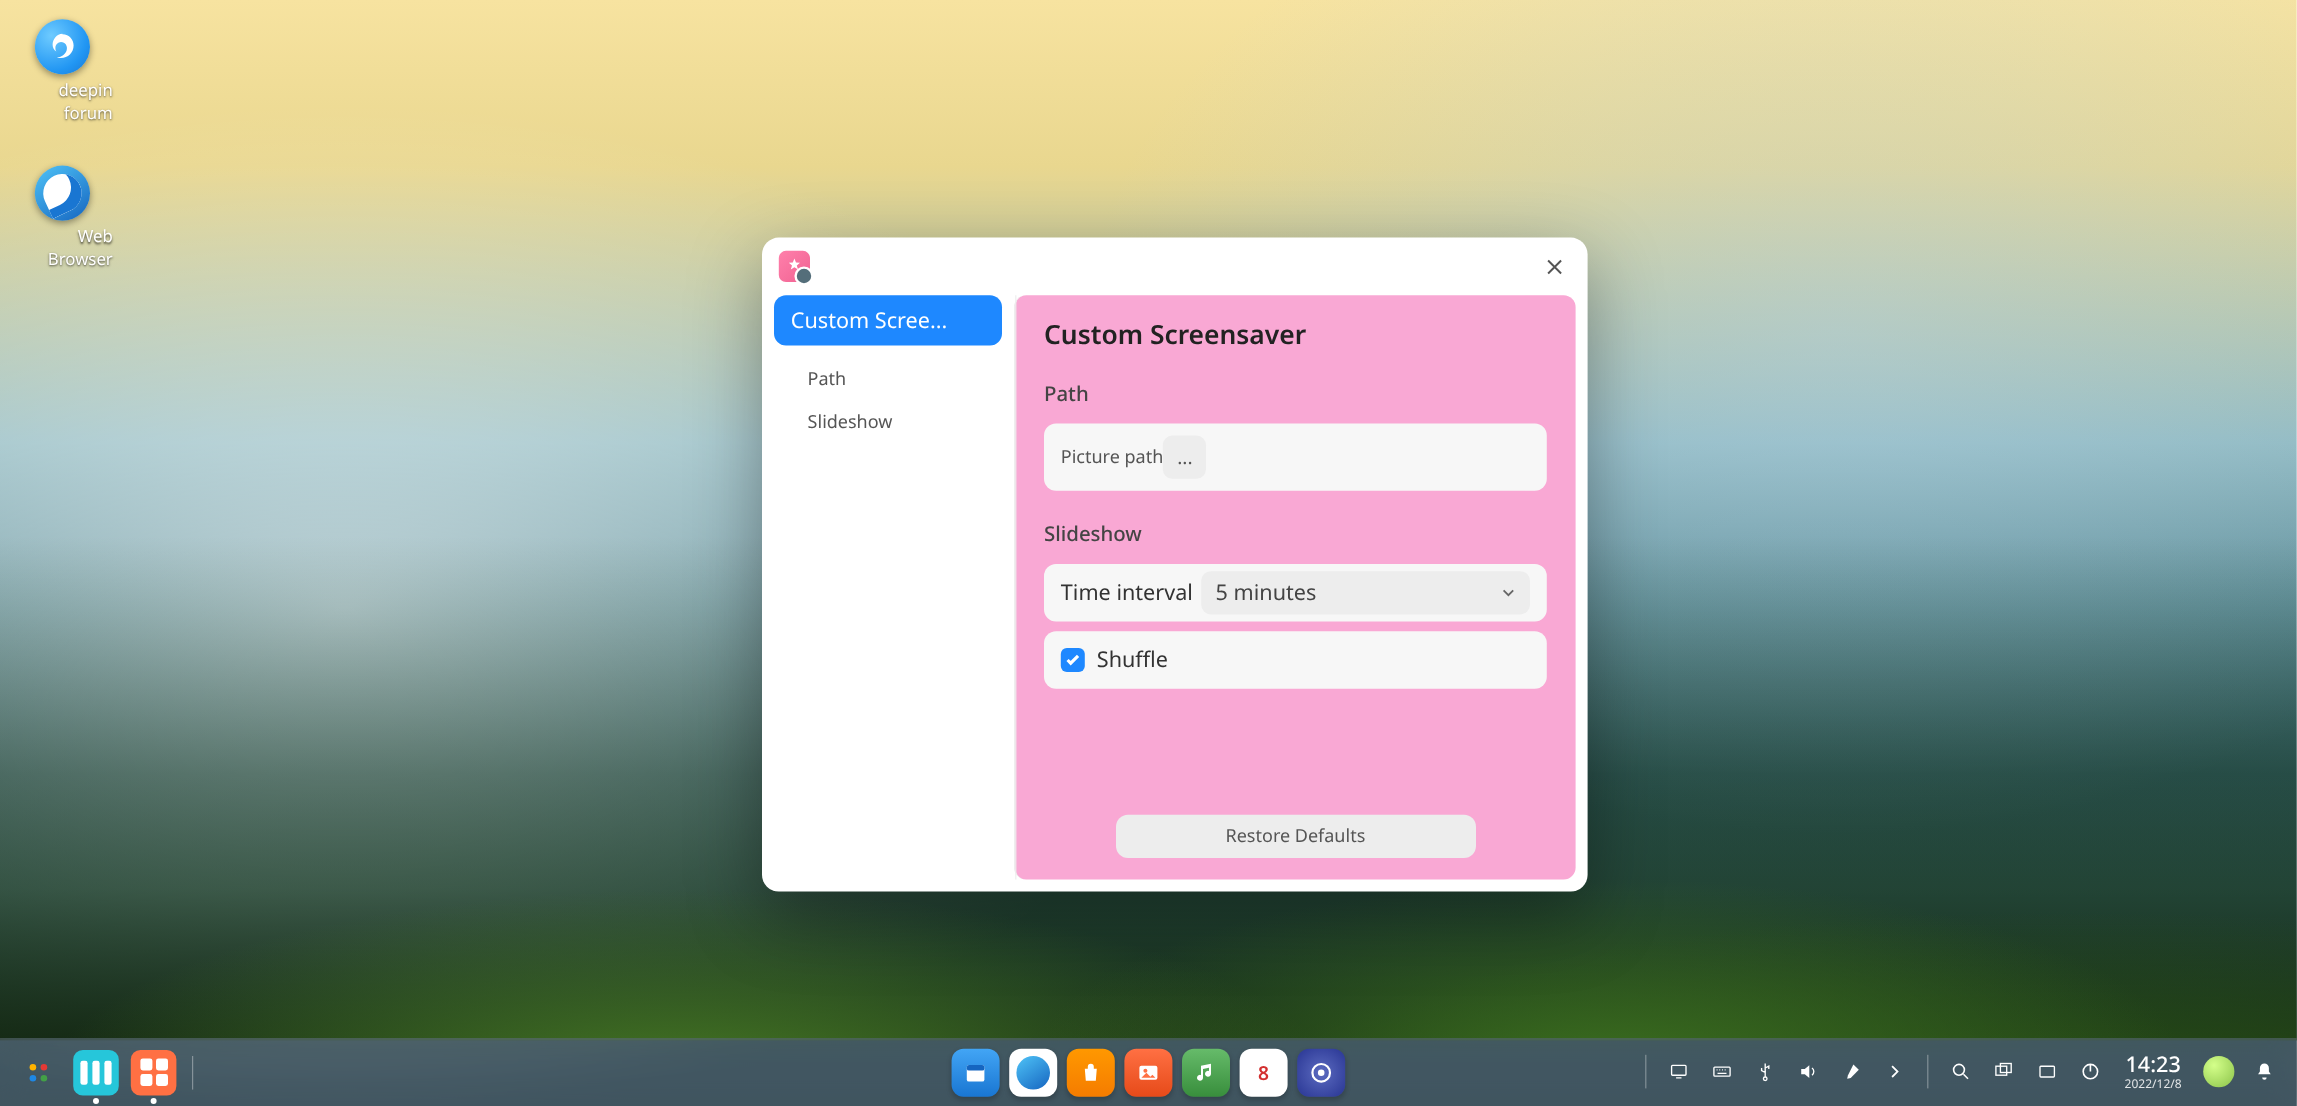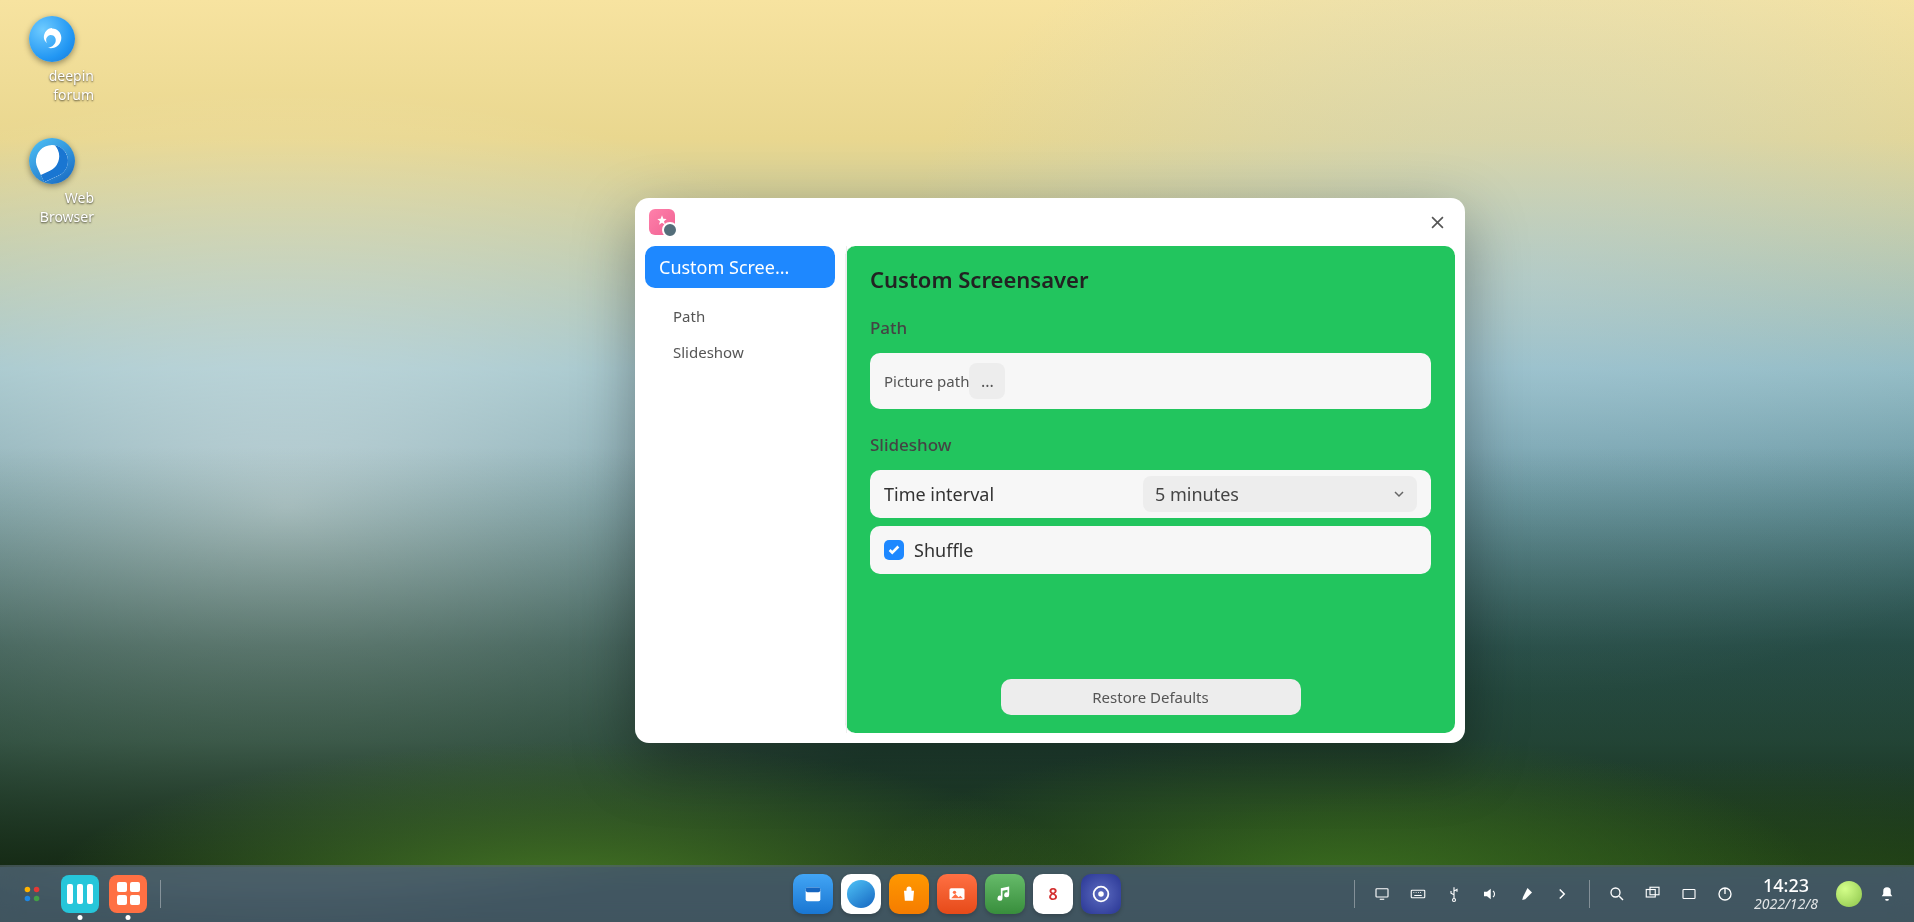--- a/index.html
+++ b/index.html
@@ -22,35 +22,35 @@
 
   
   .desktop-icon { position:absolute; width:84px; text-align:right; color:#fff; font-size:14px; text-shadow:0 1px 2px rgba(0,0,0,.7); cursor:pointer; }
   .desktop-icon .ic { width:46px; height:46px; margin:0 auto 4px; border-radius:50%; display:flex; align-items:center; justify-content:center; }
   .deepin-logo { background:radial-gradient(circle at 30% 30%, #6ecbff, #2196f3 65%, #1976d2); box-shadow:0 2px 6px rgba(0,0,0,.4); }
   .deepin-logo svg { width:28px; height:28px; }
   .browser-logo { background:linear-gradient(145deg,#4fc3f7,#1565c0); box-shadow:0 2px 6px rgba(0,0,0,.4); }
   .browser-logo::after { content:""; display:block; width:32px; height:32px; border-radius:50% 50% 50% 0; background:#fff; transform:rotate(-25deg); box-shadow:inset -6px -8px 0 0 #1976d2; }
 
   
-  .window { position:absolute; left:635px; top:198px; width:830px; height:545px; background:#fff; border-radius:14px; box-shadow:0 20px 60px rgba(0,0,0,.35); display:flex; flex-direction:column; }
+  .window { position:absolute; left:635px; top:198px; width:688px; height:545px; background:#fff; border-radius:14px; box-shadow:0 20px 60px rgba(0,0,0,.35); display:flex; flex-direction:column; }
   .titlebar { height:48px; display:flex; align-items:center; padding:0 14px; }
   .app-icon { width:26px; height:26px; border-radius:6px; background:linear-gradient(135deg,#ff80ab,#f06292); display:flex; align-items:center; justify-content:center; position:relative; }
   .app-icon::after{content:"";position:absolute;right:-3px;bottom:-3px;width:12px;height:12px;border-radius:50%;background:#546e7a;border:2px solid #fff;}
   .titlebar .spacer { flex:1; }
   .close-btn { width:28px; height:28px; border-radius:6px; display:flex; align-items:center; justify-content:center; cursor:pointer; color:#555; }
   .close-btn svg { width:13px; height:13px; }
 
   .body { flex:1; display:flex; padding:0 10px 10px 10px; gap:10px; min-height:0; }
   .sidebar { width:190px; }
   .side-pill { background:#1e88ff; color:#fff; font-size:18px; height:42px; border-radius:10px; display:flex; align-items:center; padding:0 14px; white-space:nowrap; overflow:hidden; text-overflow:ellipsis; cursor:pointer; }
   .side-sub { font-size:15px; color:#555; padding:10px 0 0 28px; }
   .side-sub div { padding:8px 0; cursor:pointer; }
 
-  .content { flex:1; background:#22c55e; border-radius:10px; padding:18px 24px 18px 24px; position:relative; border-left:1px solid #eee; }
+  .content { flex:1; background:#f9a8d4; border-radius:10px; padding:18px 24px 18px 24px; position:relative; border-left:1px solid #eee; }
   .content::before{content:"";position:absolute;left:0;top:0;bottom:0;width:1px;background:#eee;}
   h1.title { margin:0 0 22px; font-size:22px; font-weight:600; color:#222; }
   h2.section { margin:0 0 14px; font-size:17px; font-weight:500; color:#444; }
 
   .card { background:#f7f7f7; border-radius:10px; padding:10px 14px; display:flex; align-items:center; margin-bottom:24px; }
   .card label { font-size:15px; color:#555; white-space:nowrap; }
   .path-field { flex:1; background:#ededed; border-radius:8px; height:36px; display:flex; align-items:center; padding:0 12px; font-size:15px; color:#444; }
   .browse-btn { width:36px; height:36px; border-radius:8px; background:#ededed; cursor:pointer; font-size:16px; color:#555; display:flex;align-items:center;justify-content:center; }
 
   .row { background:#f7f7f7; border-radius:10px; padding:0 14px; height:48px; display:flex; align-items:center; margin-bottom:8px; font-size:18px; color:#333; }
@@ -69,21 +69,21 @@
   .tb-left, .tb-center, .tb-right { display:flex; align-items:center; gap:8px; }
   .tb-center { position:absolute; left:50%; transform:translateX(-50%); }
   .tb-right { margin-left:auto; gap:6px; }
   .tb-icon { width:40px; height:40px; border-radius:10px; display:flex; align-items:center; justify-content:center; cursor:pointer; }
   .tb-app { background:rgba(255,255,255,.85); box-shadow:0 2px 4px rgba(0,0,0,.2); }
   .tray-sep { width:1px; height:28px; background:rgba(255,255,255,.35); margin:0 6px; }
   .tray-btn { width:30px; height:30px; border-radius:6px; display:flex; align-items:center; justify-content:center; cursor:pointer; color:#fff; }
   .tray-btn svg { width:18px; height:18px; }
   .clock { color:#fff; text-align:center; line-height:1.1; padding:0 8px; cursor:pointer; }
   .clock .t { font-size:18px; font-weight:500; }
-  .clock .d { font-size:14px; opacity:.85;font-style:italic; }
+  .clock .d { font-size:10px; opacity:.85; }
   .pill-green { width:26px;height:26px;border-radius:50%;background:radial-gradient(circle at 35% 30%,#d4ff8a,#8bc34a);cursor:pointer;margin:0 4px; }
   .active-dot { position:relative; }
   .active-dot::after{content:"";position:absolute;left:50%;bottom:-6px;width:5px;height:5px;border-radius:50%;background:#fff;transform:translateX(-50%);}
 
   
   .launcher-diamond { width:22px;height:22px; }
   .tb-multitask { width:38px;height:38px;border-radius:8px;background:#26c6da;display:flex;align-items:center;justify-content:center; }
   .tb-multitask span{display:inline-block;width:6px;height:20px;background:#fff;margin:0 2px;border-radius:2px;}
   .tb-grid { width:38px;height:38px;border-radius:8px;background:#ff7043;display:flex;flex-wrap:wrap;align-content:center;justify-content:center;gap:3px; padding:6px; box-sizing:border-box;}
   .tb-grid span{width:10px;height:10px;background:#fff;border-radius:2px;}

